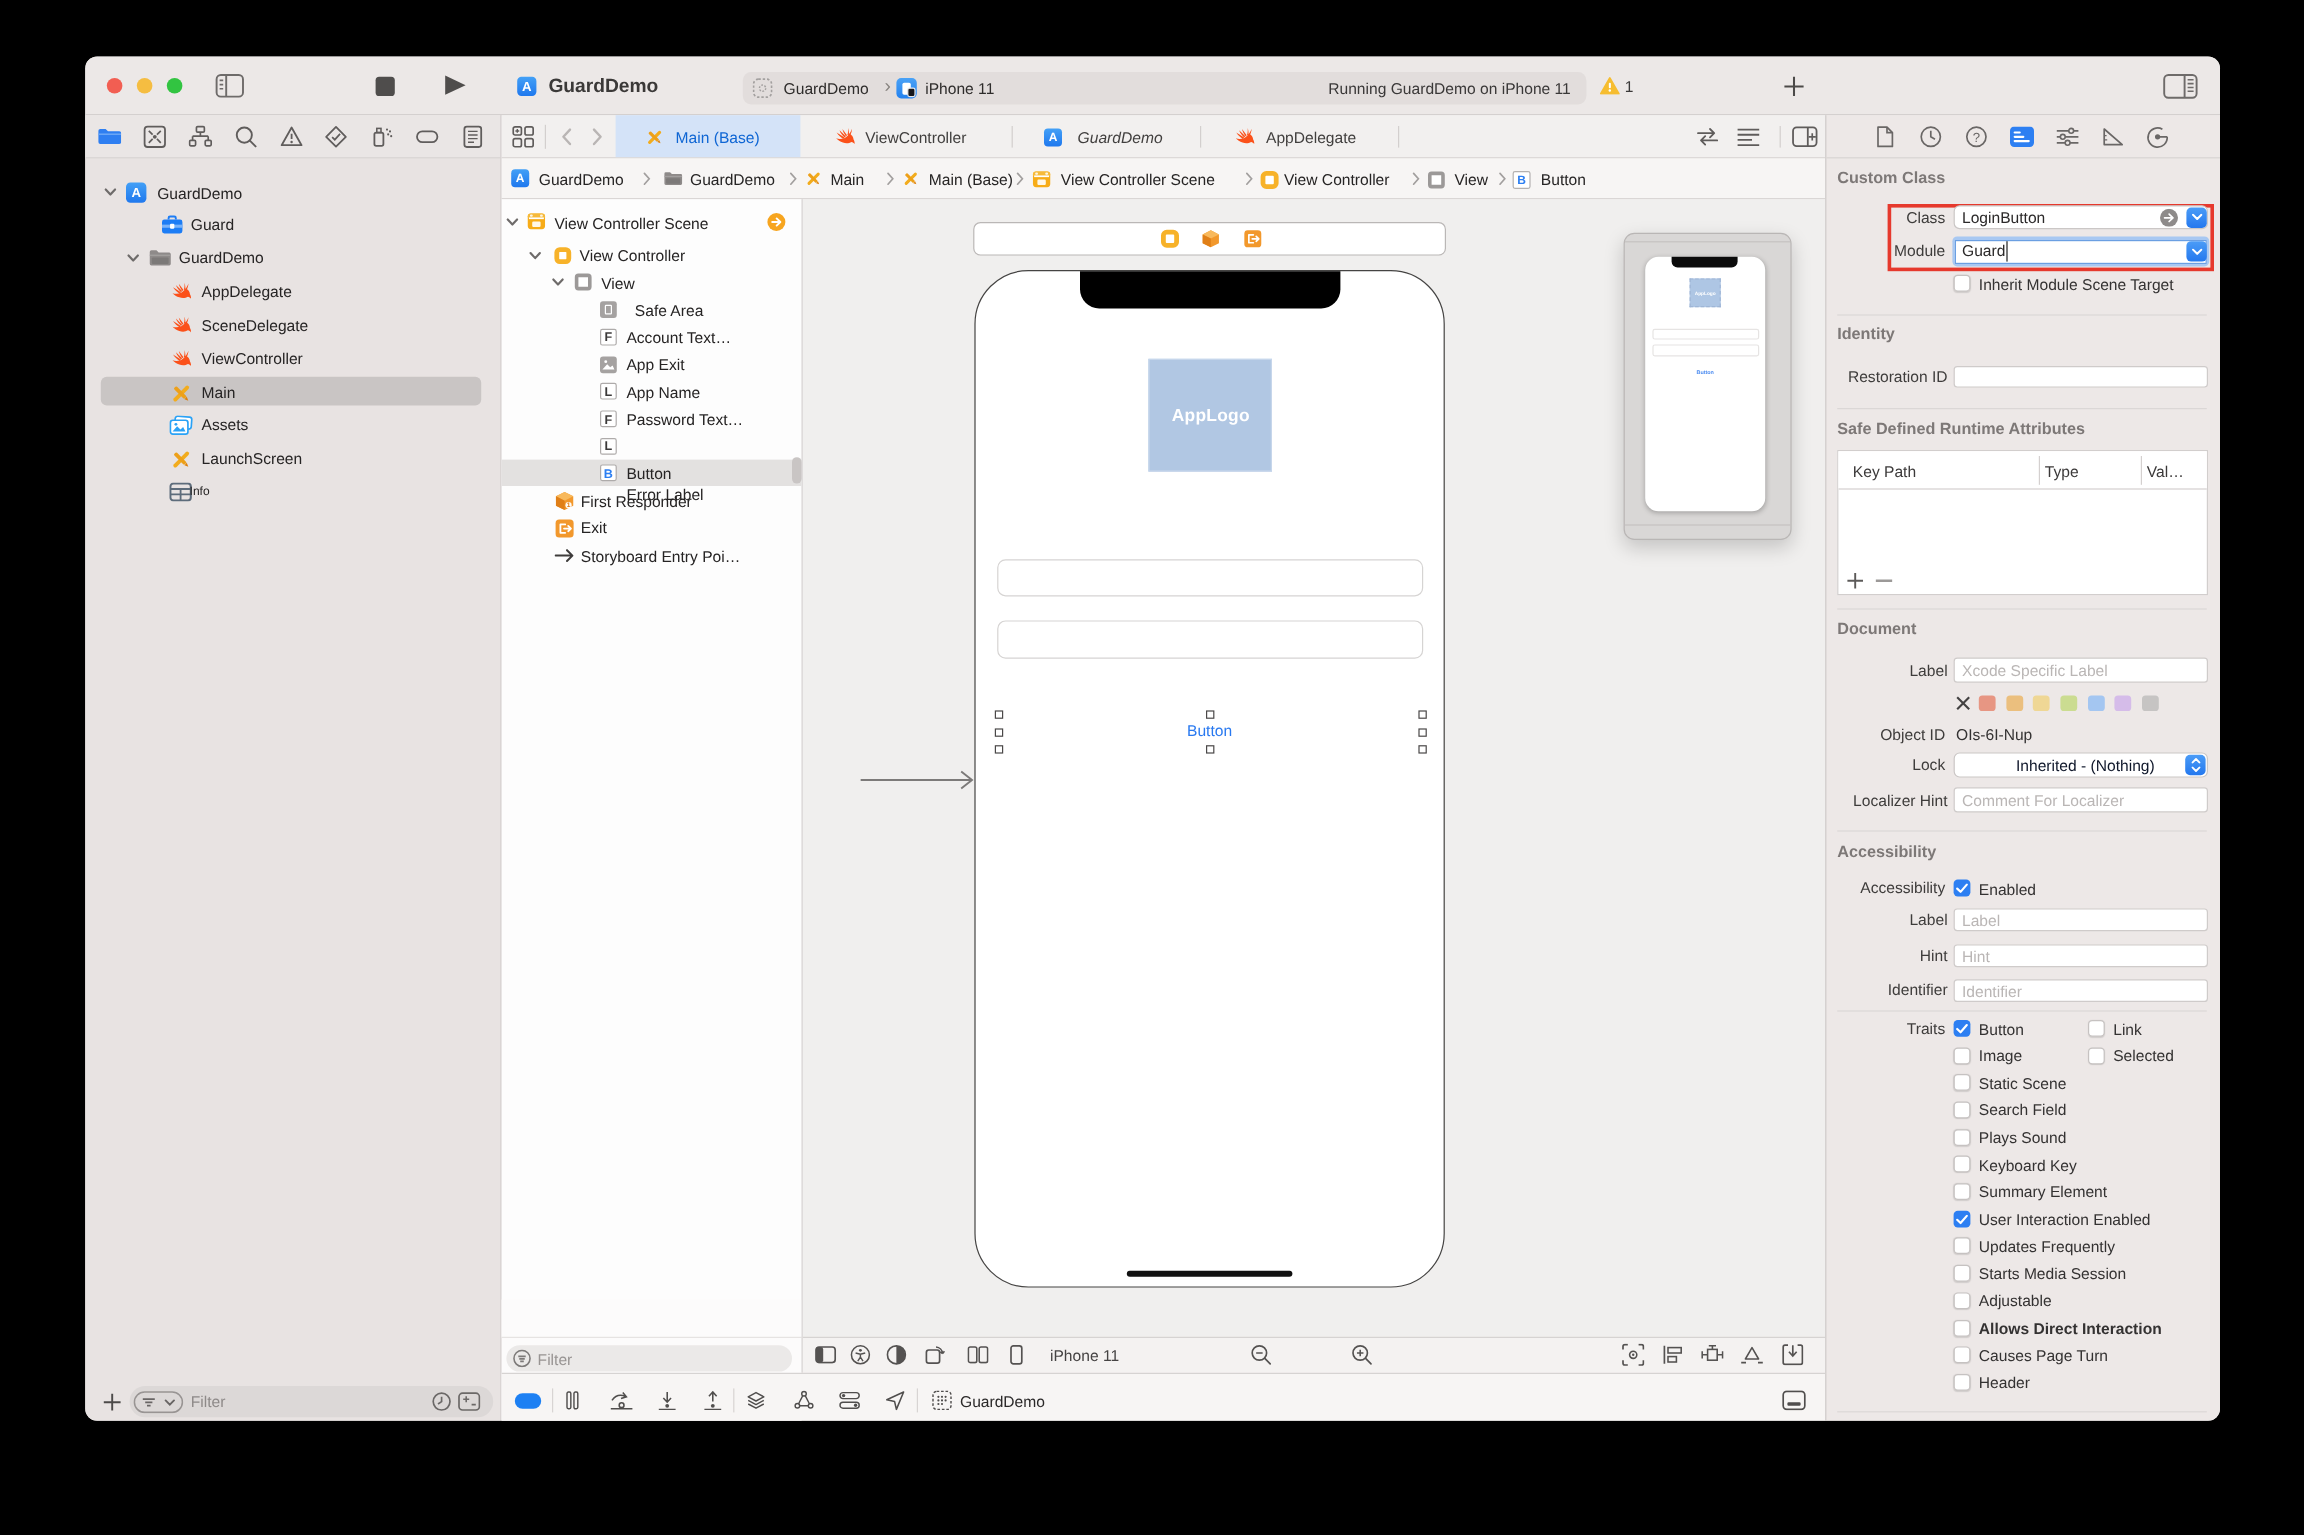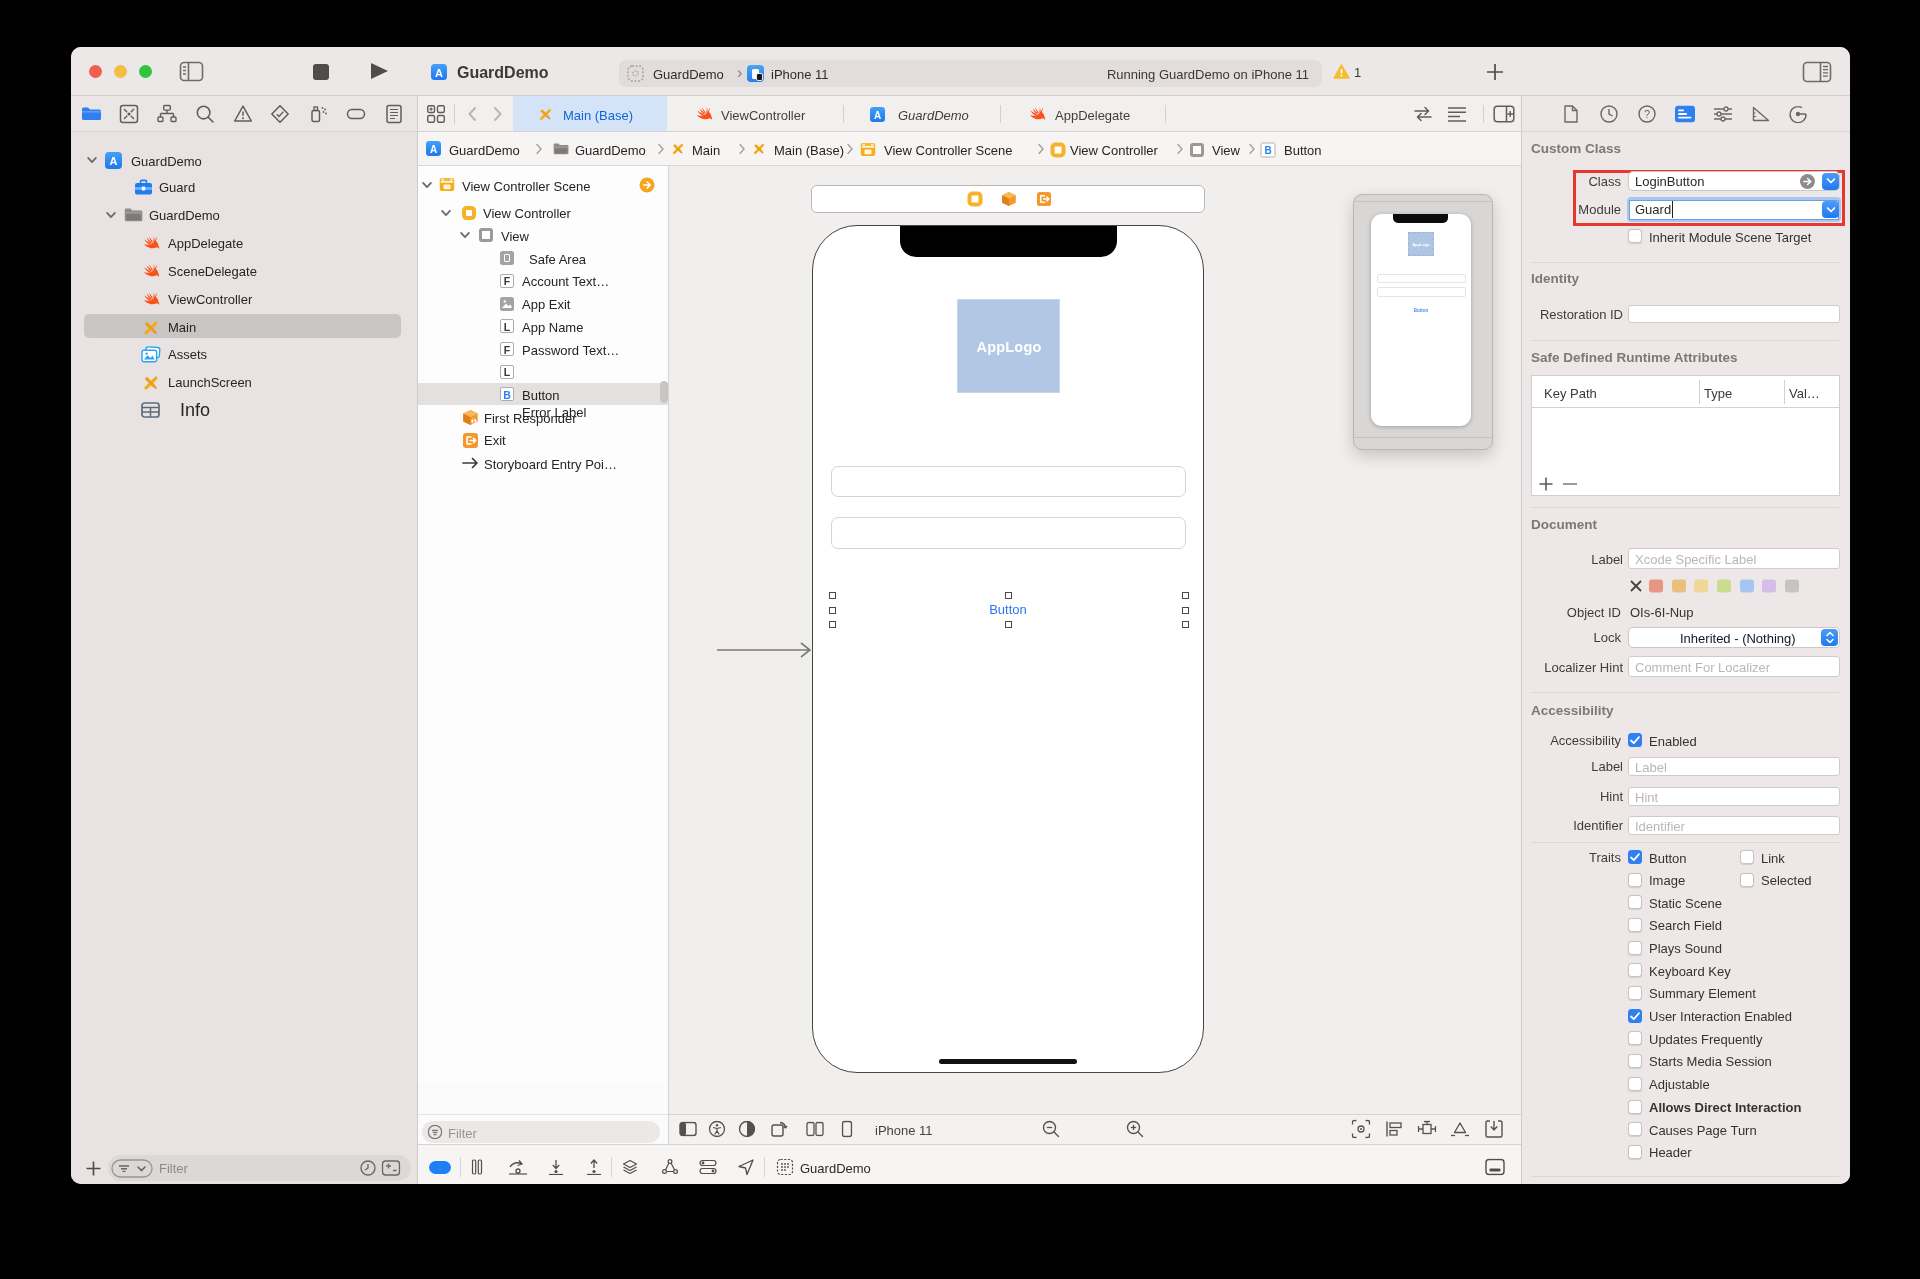--- a/index.html
+++ b/index.html
@@ -199,21 +199,21 @@
 <rect x="7.4" y="1.6" width="3.2" height="12.4" rx="1" transform="rotate(-45 9 9)" fill="#eda019"></rect>
 <path d="M7.6 14.2 L10.4 14.2 L9 17.4 Z" transform="rotate(-45 9 9)" fill="#df820d"></path>
     </svg>
 <div class="t" style="left:97px;top:335px;font-size:13px">LaunchScreen</div>
 <svg class="a" style="left:70px;top:355px" width="19" height="16" viewBox="0 0 19 16">
 <rect x="1" y="1" width="17" height="14" rx="2.5" fill="none" stroke="#5d6c7b" stroke-width="1.7"></rect>
 <line x1="1" y1="5.5" x2="18" y2="5.5" stroke="#5d6c7b" stroke-width="1.5"></line>
 <line x1="1" y1="10" x2="18" y2="10" stroke="#5d6c7b" stroke-width="1.5"></line>
 <line x1="9.5" y1="5.5" x2="9.5" y2="15" stroke="#5d6c7b" stroke-width="1.5"></line>
     </svg>
-<div class="t" style="left:109px;top:363px;font-size:18px">Info</div>
+<div class="t" style="left:87px;top:363px;font-size:10px">Info</div>
 <div class="a" style="left:37px;top:1108px;width:303px;height:26px;border-radius:13px;background:#dcd8d7"></div>
 <svg class="a" style="left:14px;top:1113px" width="17" height="17" viewBox="0 0 17 17">
 <line x1="8.5" y1="1.5" x2="8.5" y2="15.5" stroke="#4c4a49" stroke-width="1.6"></line>
       <line x1="1.5" y1="8.5" x2="15.5" y2="8.5" stroke="#4c4a49" stroke-width="1.6"></line>
     </svg>
 <svg class="a" style="left:40px;top:1112px" width="42" height="19" viewBox="0 0 42 19">
 <rect x="1" y="1" width="40" height="17" rx="8.5" fill="none" stroke="#989493" stroke-width="1.3"></rect>
 <line x1="8" y1="7" x2="18" y2="7" stroke="#686564" stroke-width="1.4"></line>
 <line x1="10" y1="9.7" x2="16" y2="9.7" stroke="#686564" stroke-width="1.4"></line>
 <line x1="11.5" y1="12.4" x2="14.5" y2="12.4" stroke="#686564" stroke-width="1.4"></line>

